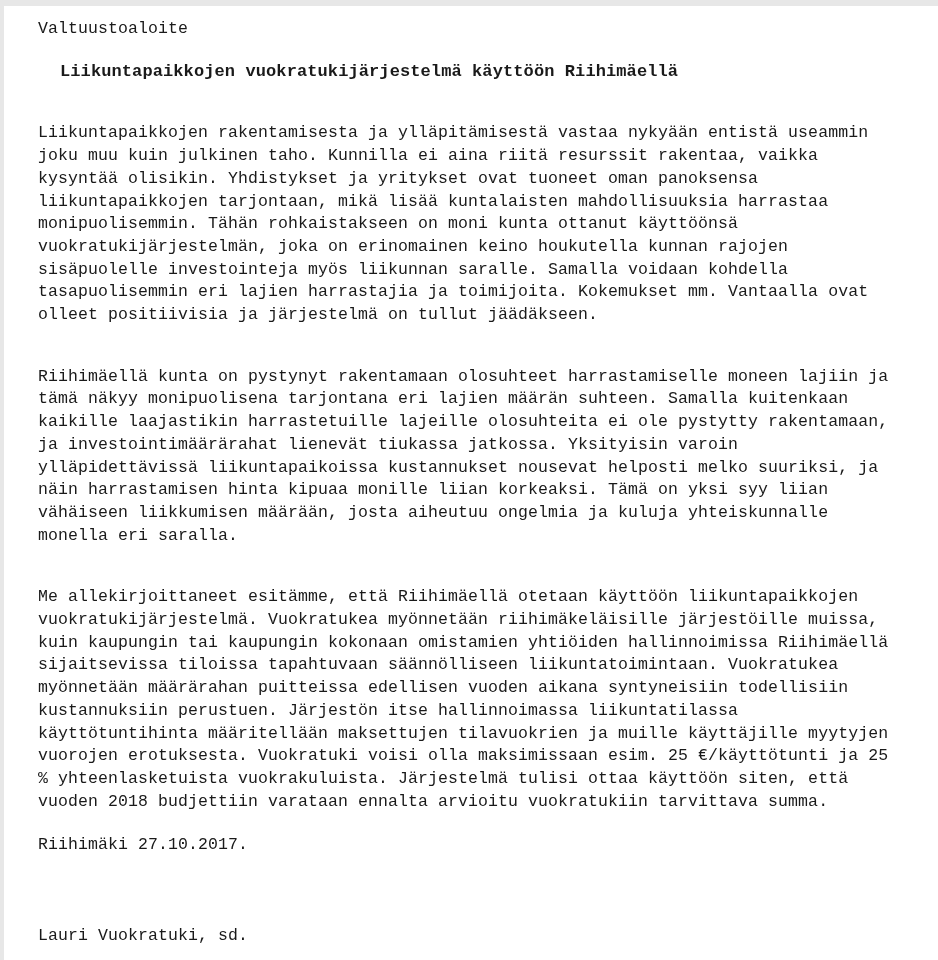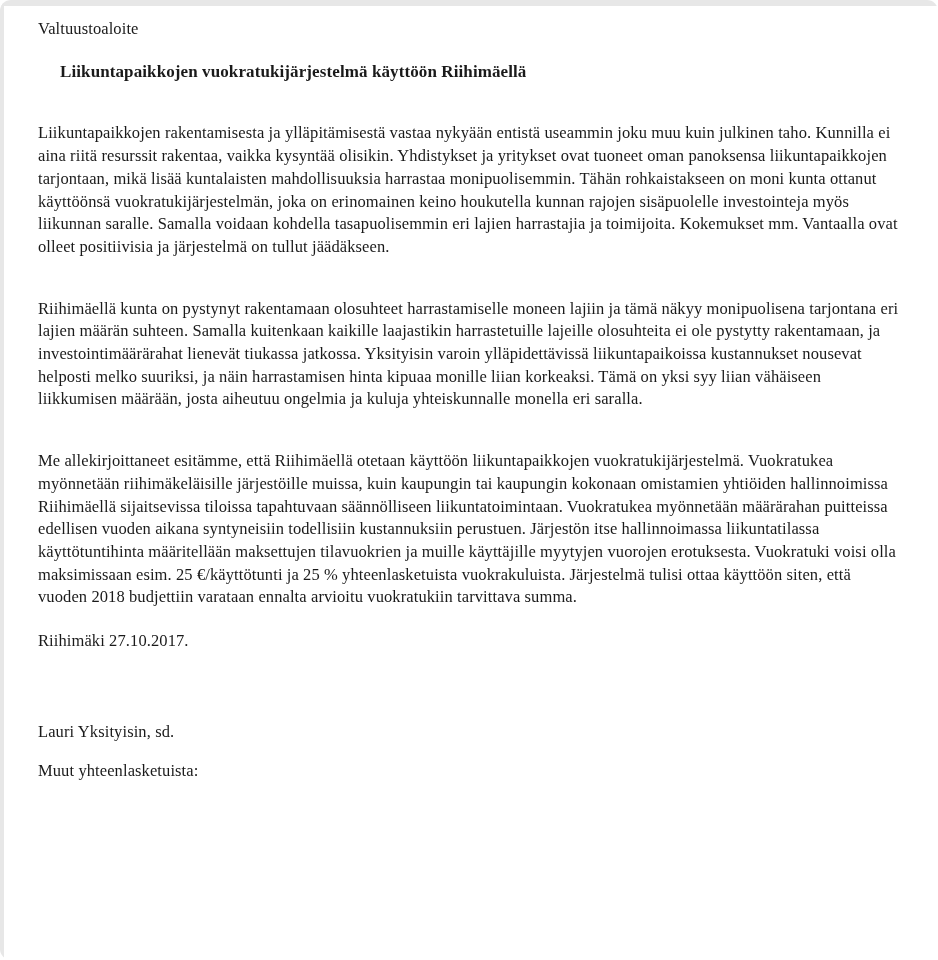--- a/index.html
+++ b/index.html
@@ -5,24 +5,23 @@
   html, body {
     margin: 0;
     padding: 0;
     background: #ffffff;
   }
   .page {
     position: relative;
     width: 938px;
     height: 960px;
     background: var(--page-bg, #ffffff);
-    font-family: Liberation Serif, serif;
+    font-family: Liberation Mono, monospace;
     color: var(--text-color, #1a1a1a);
     overflow: hidden;
-    border-radius: 11px;
   }
   .top-strip {
     position: absolute;
     top: 0; left: 0;
     width: 100%;
     height: 6px;
     background: var(--edge-color, #e7e7e7);
   }
   .left-strip {
     position: absolute;
@@ -69,17 +68,17 @@
     <h1 class="title">Liikuntapaikkojen vuokratukijärjestelmä käyttöön Riihimäellä</h1>
 
     <p class="body-para">Liikuntapaikkojen rakentamisesta ja ylläpitämisestä vastaa nykyään entistä useammin joku muu kuin julkinen taho. Kunnilla ei aina riitä resurssit rakentaa, vaikka kysyntää olisikin. Yhdistykset ja yritykset ovat tuoneet oman panoksensa liikuntapaikkojen tarjontaan, mikä lisää kuntalaisten mahdollisuuksia harrastaa monipuolisemmin. Tähän rohkaistakseen on moni kunta ottanut käyttöönsä vuokratukijärjestelmän, joka on erinomainen keino houkutella kunnan rajojen sisäpuolelle investointeja myös liikunnan saralle. Samalla voidaan kohdella tasapuolisemmin eri lajien harrastajia ja toimijoita. Kokemukset mm. Vantaalla ovat olleet positiivisia ja järjestelmä on tullut jäädäkseen.</p>
 
     <p class="body-para">Riihimäellä kunta on pystynyt rakentamaan olosuhteet harrastamiselle moneen lajiin ja tämä näkyy monipuolisena tarjontana eri lajien määrän suhteen. Samalla kuitenkaan kaikille laajastikin harrastetuille lajeille olosuhteita ei ole pystytty rakentamaan, ja investointimäärärahat lienevät tiukassa jatkossa. Yksityisin varoin ylläpidettävissä liikuntapaikoissa kustannukset nousevat helposti melko suuriksi, ja näin harrastamisen hinta kipuaa monille liian korkeaksi. Tämä on yksi syy liian vähäiseen liikkumisen määrään, josta aiheutuu ongelmia ja kuluja yhteiskunnalle monella eri saralla.</p>
 
     <p class="body-para">Me allekirjoittaneet esitämme, että Riihimäellä otetaan käyttöön liikuntapaikkojen vuokratukijärjestelmä. Vuokratukea myönnetään riihimäkeläisille järjestöille muissa, kuin kaupungin tai kaupungin kokonaan omistamien yhtiöiden hallinnoimissa Riihimäellä sijaitsevissa tiloissa tapahtuvaan säännölliseen liikuntatoimintaan. Vuokratukea myönnetään määrärahan puitteissa edellisen vuoden aikana syntyneisiin  todellisiin kustannuksiin perustuen. Järjestön itse hallinnoimassa liikuntatilassa käyttötuntihinta määritellään maksettujen tilavuokrien ja muille käyttäjille myytyjen vuorojen erotuksesta. Vuokratuki voisi olla maksimissaan esim. 25 €/käyttötunti ja 25 % yhteenlasketuista vuokrakuluista. Järjestelmä tulisi ottaa käyttöön siten, että vuoden 2018 budjettiin varataan ennalta arvioitu vuokratukiin tarvittava summa.</p>
 
     <p class="date-line">Riihimäki 27.10.2017.</p>
 
-    <p class="signature">Lauri Yksityisin, sd.</p>
+    <p class="signature">Lauri Vuokratuki, sd.</p>
 
     <p class="other-signers">Muut yhteenlasketuista:</p>
   </div>
 </div>
 
 </body></html>

